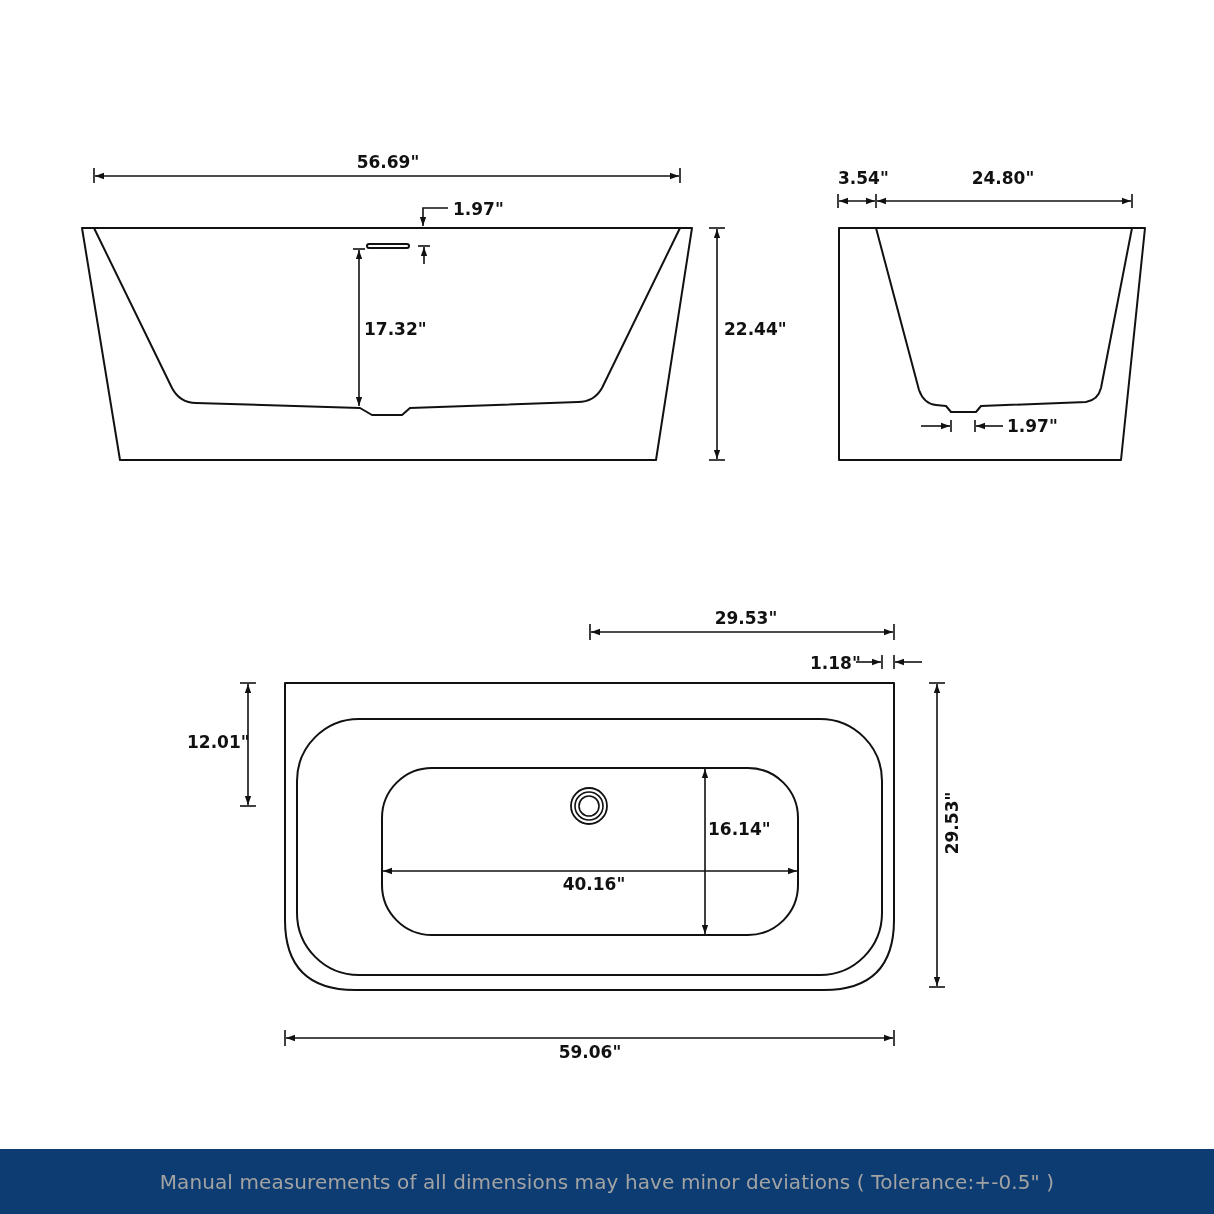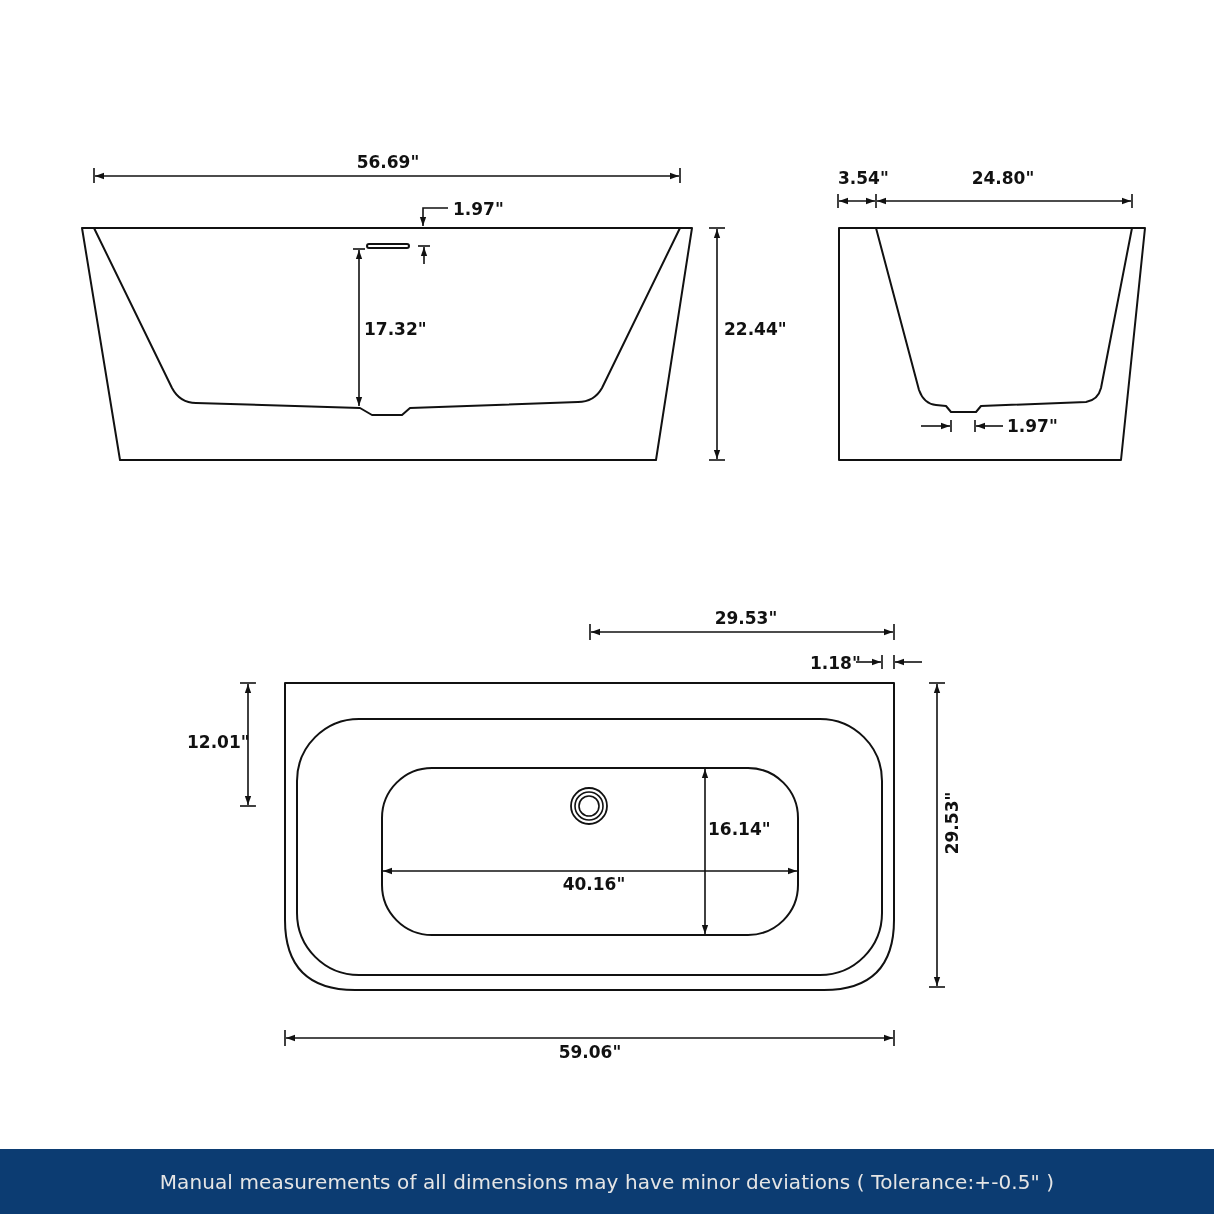--- a/index.html
+++ b/index.html
@@ -4,21 +4,21 @@
   <style>
     html, body { margin: 0; padding: 0; background: #ffffff; }
     body { width: 1214px; height: 1214px; position: relative; overflow: hidden;
            font-family: "DejaVu Sans", "Liberation Sans", sans-serif; }
     #drawing { position: absolute; left: 0; top: 0; width: 1214px; height: 1150px; }
     #drawing text { font-family: "DejaVu Sans", "Liberation Sans", sans-serif;
                     font-size: 17px; font-weight: bold; fill: #111; }
     .ln { stroke: #111; stroke-width: 2; fill: none; stroke-linejoin: round; }
     .dim { stroke: #111; stroke-width: 1.6; fill: none; }
     .footer { position: absolute; left: 0; top: 1149px; width: 1214px; height: 65px;
-              background: #0c3c72; color: #e5e5e5; display: flex; align-items: center;
+              background: #0c3c72; color: #a3a3a3; display: flex; align-items: center;
               justify-content: center; font-size: 20px; letter-spacing: 0.1px; }
   </style>
 </head>
 <body>
 
 <svg id="drawing" viewBox="0 0 1214 1150" xmlns="http://www.w3.org/2000/svg">
   <defs>
     <marker id="arr" viewBox="0 0 10 10" refX="10" refY="5" markerWidth="9" markerHeight="9" orient="auto-start-reverse" markerUnits="userSpaceOnUse">
       <path d="M0,1.5 L10,5 L0,8.5 z" fill="#111"></path>
     </marker>

